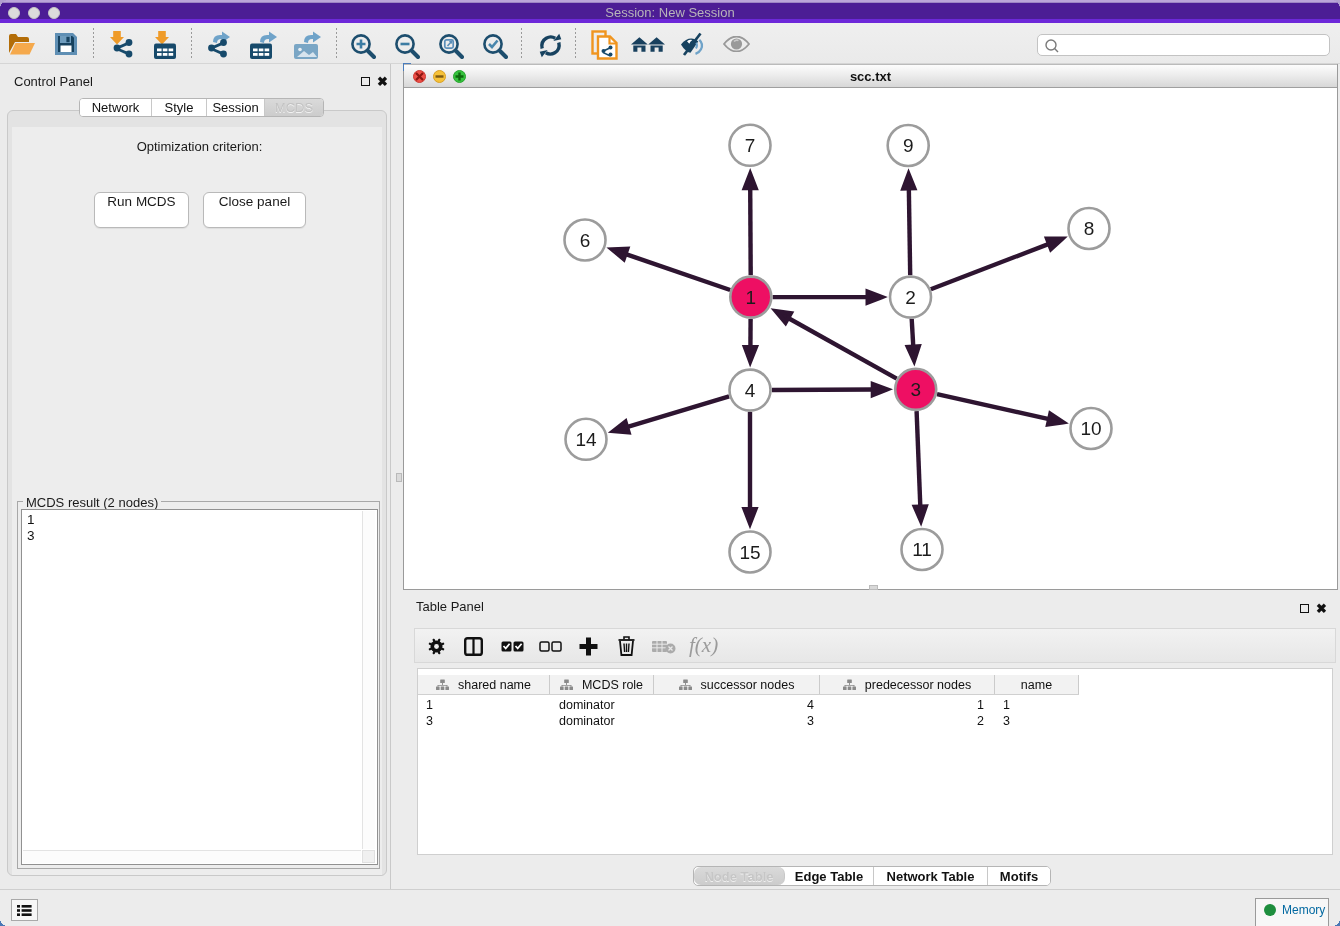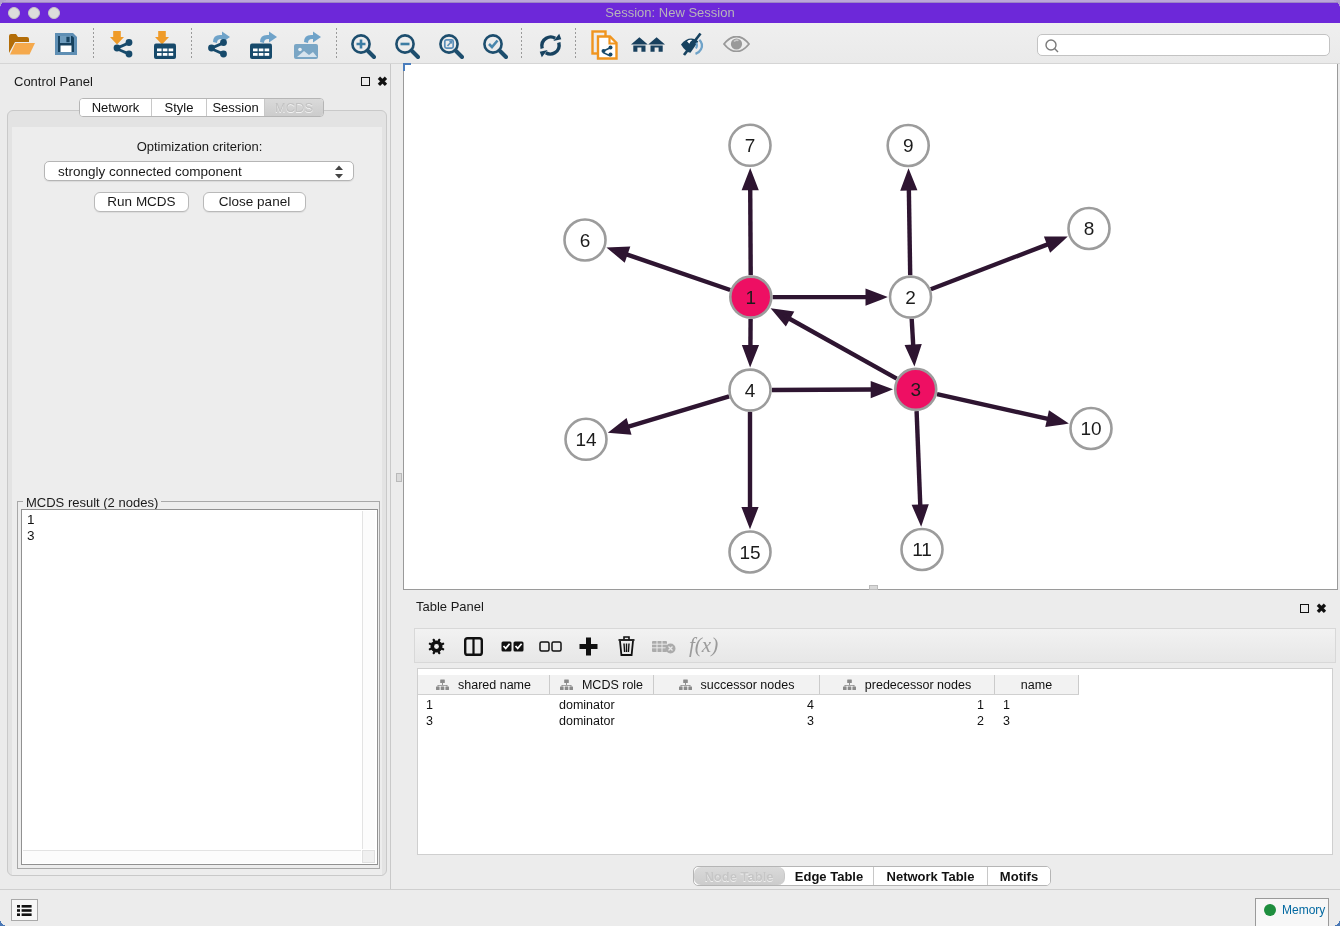--- a/index.html
+++ b/index.html
@@ -2,41 +2,41 @@
 <html><head>
 <meta charset="utf-8">
 <style>
 *{margin:0;padding:0;box-sizing:border-box;}
 html,body{width:1340px;height:926px;overflow:hidden;}
 body{font-family:"Liberation Sans",sans-serif;background:#ececec;position:relative;}
 #purple{position:absolute;left:0;top:0;width:1340px;height:8px;background:linear-gradient(#bba6d9 0 2px,#9d85c4 2px 3px,transparent 3px);z-index:5;pointer-events:none;}
 #purple:before{content:"";position:absolute;left:0;top:0;width:6px;height:6px;background:radial-gradient(circle at 6px 6px,transparent 5px,#b2a0cf 5px);}
 #purple:after{content:"";position:absolute;right:0;top:0;width:6px;height:6px;background:radial-gradient(circle at 0px 6px,transparent 5px,#b2a0cf 5px);}
 #win{position:absolute;left:0;top:2px;width:1340px;height:924px;background:#ececec;border-radius:5px 5px 0 0;}
-#titlebar{position:absolute;left:0;top:0;width:1340px;height:21px;background:#6d28d9;border-radius:5px 5px 0 0;border-bottom:4px solid #6d28d9;}
+#titlebar{position:absolute;left:0;top:0;width:1340px;height:21px;background:#4c1d95;border-radius:5px 5px 0 0;border-bottom:4px solid #6d28d9;}
 #titlebar .circ{position:absolute;top:5px;width:12px;height:12px;border-radius:50%;background:#dcdcdc;border:1px solid #c6c6c6;}
 #wtitle{position:absolute;top:3px;left:0;width:100%;text-align:center;font-size:13px;color:#b8b4ba;}
 #toolbar{position:absolute;left:0;top:21px;width:1340px;height:41px;background:linear-gradient(#efefef,#eaeaea);border-bottom:1px solid #d5d5d5;}
 .tsep{position:absolute;top:5px;height:30px;width:1px;background-image:linear-gradient(#9a9a9a 40%,transparent 40%);background-size:1px 4px;}
 .ticon{position:absolute;top:0;}
 #searchbox{position:absolute;left:1037px;top:11px;width:293px;height:22px;background:#fff;border:1px solid #c3c3c3;border-radius:5px;}
 
 #cpanel{position:absolute;left:0;top:62px;width:391px;height:827px;background:#ebebeb;border-right:1px solid #c9c9c9;}
 #cpanel h1{position:absolute;left:14px;top:10px;font-size:13px;font-weight:normal;color:#1a1a1a;}
 .sqbtn{position:absolute;width:9px;height:9px;border:1.5px solid #111;}
 .xbtn{position:absolute;font-size:13px;font-weight:bold;color:#111;line-height:12px;}
 #cptabs{position:absolute;left:79px;top:34px;height:19px;display:flex;border:1px solid #b5b5b5;border-radius:4px;overflow:hidden;background:#fff;}
 #cptabs .seg{height:100%;display:flex;align-items:center;justify-content:center;font-size:13px;color:#111;border-right:1px solid #c8c8c8;background:#fff;}
 #cptabs .seg:last-child{border-right:none;background:linear-gradient(#dadada,#cccccc);color:#c2c2c2;text-shadow:0 1px 0 #f2f2f2;}
 #cppane{position:absolute;left:7px;top:46px;width:380px;height:766px;background:#e3e3e3;border:1px solid #c9c9c9;border-radius:6px;}
 #cpinner{position:absolute;left:4px;top:16px;width:370px;height:748px;background:#ededed;}
 #optlabel{position:absolute;left:8px;top:75px;width:383px;text-align:center;font-size:13px;color:#1a1a1a;}
 #dropdown{position:absolute;left:44px;top:97px;width:310px;height:20px;background:#fff;border:1px solid #b5b5b5;border-radius:5px;box-shadow:0 1px 1px rgba(0,0,0,0.08);}
 #dropdown span{position:absolute;left:13px;top:2px;font-size:13.5px;color:#1a1a1a;}
-.btn{position:absolute;height:20px;background:#fff;border:1px solid #b9b9b9;border-radius:6px;font-size:13.5px;color:#1a1a1a;text-align:center;line-height:18px;box-shadow:0 1px 1px rgba(0,0,0,0.07);}
+.btn{position:absolute;height:36px;background:#fff;border:1px solid #b9b9b9;border-radius:6px;font-size:13.5px;color:#1a1a1a;text-align:center;line-height:18px;box-shadow:0 1px 1px rgba(0,0,0,0.07);}
 #fieldset{position:absolute;left:17px;top:437px;width:363px;height:368px;border:1px solid #a8a8a8;}
 #fieldset legend{position:absolute;left:5px;top:-7px;background:#ededed;padding:0 3px;font-size:13px;color:#1a1a1a;}
 #resultbox{position:absolute;left:3px;top:7px;width:357px;height:356px;background:#fff;border:1px solid #919191;font-size:13.5px;color:#111;line-height:16px;padding:2px 0 0 5px;}
 #vscroll{position:absolute;right:2px;top:1px;width:13px;height:338px;background:#fcfcfc;border-left:1px solid #e3e3e3;}
 #hscroll{position:absolute;left:1px;bottom:1px;height:13px;width:338px;background:#fcfcfc;border-top:1px solid #e3e3e3;}
 
 #netframe{position:absolute;left:403px;top:62px;width:935px;height:526px;background:#fff;border:1px solid #9a9a9a;border-top:none;}
 #nettitle{position:absolute;left:0;top:0;width:100%;height:24px;background:linear-gradient(#fdfdfd,#e9e9e9 55%,#d7d7d7);border-top:1px solid #bbb;border-bottom:1px solid #9f9f9f;}
 #nettitle .tl{position:absolute;top:5px;width:13px;height:13px;border-radius:50%;}
 #nettitle .name{position:absolute;top:4px;width:100%;text-align:center;font-size:13px;font-weight:bold;color:#111;}
@@ -227,39 +227,47 @@
  <div id="cppane">
         <div id="cpinner"></div>
       </div>
  <div id="cptabs">
   <div class="seg" style="width:72px;">Network</div>
   <div class="seg" style="width:55px;">Style</div>
   <div class="seg" style="width:58px;">Session</div>
   <div class="seg" style="width:58px;">MCDS</div>
  </div>
  <div id="optlabel">Optimization criterion:</div>
- <div id="dropdown">
-        <span>strongly connected component</span>
-  <svg width="10" height="14" style="position:absolute;right:9px;top:3px" viewBox="0 0 10 14">
-          <path d="M1 5 L5 0.5 L9 5 Z" fill="#444"></path>
-          <path d="M1 9 L5 13.5 L9 9 Z" fill="#444"></path>
-        </svg>
- </div>
  <div class="btn" style="left:94px;top:128px;width:95px;">Run MCDS</div>
  <div class="btn" style="left:203px;top:128px;width:103px;">Close panel</div>
  <div id="fieldset">
         <legend>MCDS result (2 nodes)</legend>
    <div id="resultbox">1<br>3<div id="vscroll"></div><div id="hscroll"></div><div style="position:absolute;right:2px;bottom:1px;width:13px;height:13px;background:#f0f0f0;border:1px solid #e0e0e0;"></div></div>
  </div>
 </div>
 <div style="position:absolute;left:396px;top:471px;width:6px;height:9px;background:#dadada;border:1px solid #b9b9b9;"></div>
 
 <div id="netframe">
  <div style="position:absolute;left:-1px;top:-1px;width:8px;height:2px;background:#4a7dbd;"></div>
       <div style="position:absolute;left:-1px;top:-1px;width:2px;height:8px;background:#4a7dbd;"></div>
+ <div id="nettitle">
+  <div class="tl" style="left:9px;background:#ee4f47;border:1px solid #ca3a34;"></div>
+  <div class="tl" style="left:29px;background:#f6c138;border:1px solid #d8a025;"></div>
+  <div class="tl" style="left:49px;background:#35c23d;border:1px solid #26a32e;"></div>
+  <svg width="9" height="9" style="position:absolute;left:11px;top:7px" viewBox="0 0 9 9">
+          <path d="M1 1 L8 8 M8 1 L1 8" stroke="#8c1712" stroke-width="2.2"></path>
+        </svg>
+  <svg width="9" height="9" style="position:absolute;left:31px;top:7px" viewBox="0 0 9 9">
+          <line x1="0.5" y1="4.5" x2="8.5" y2="4.5" stroke="#7c5a12" stroke-width="2.4"></line>
+        </svg>
+  <svg width="9" height="9" style="position:absolute;left:51px;top:7px" viewBox="0 0 9 9">
+          <path d="M4.5 0.5 V8.5 M0.5 4.5 H8.5" stroke="#0d680d" stroke-width="2.4"></path>
+        </svg>
+  <div class="name">scc.txt</div>
+ </div>
 
  <svg style="position:absolute;left:0px;top:24px" width="933" height="501" viewBox="0 0 933 501">
   <g transform="translate(-1,-1)">
   <g stroke="#2e1531" stroke-width="4.4" fill="#2e1531">
 <line x1="347.7" y1="188.3" x2="347.2" y2="99.1"></line>
 <polygon points="347.2,87.1 352.6,101.1 341.8,101.1"></polygon>
 <line x1="327.2" y1="203.0" x2="220.6" y2="166.3"></line>
 <polygon points="209.2,162.4 224.2,161.8 220.7,172.0"></polygon>
 <line x1="369.6" y1="210.1" x2="466.7" y2="210.1"></line>
 <polygon points="478.7,210.1 464.7,215.5 464.7,204.7"></polygon>

